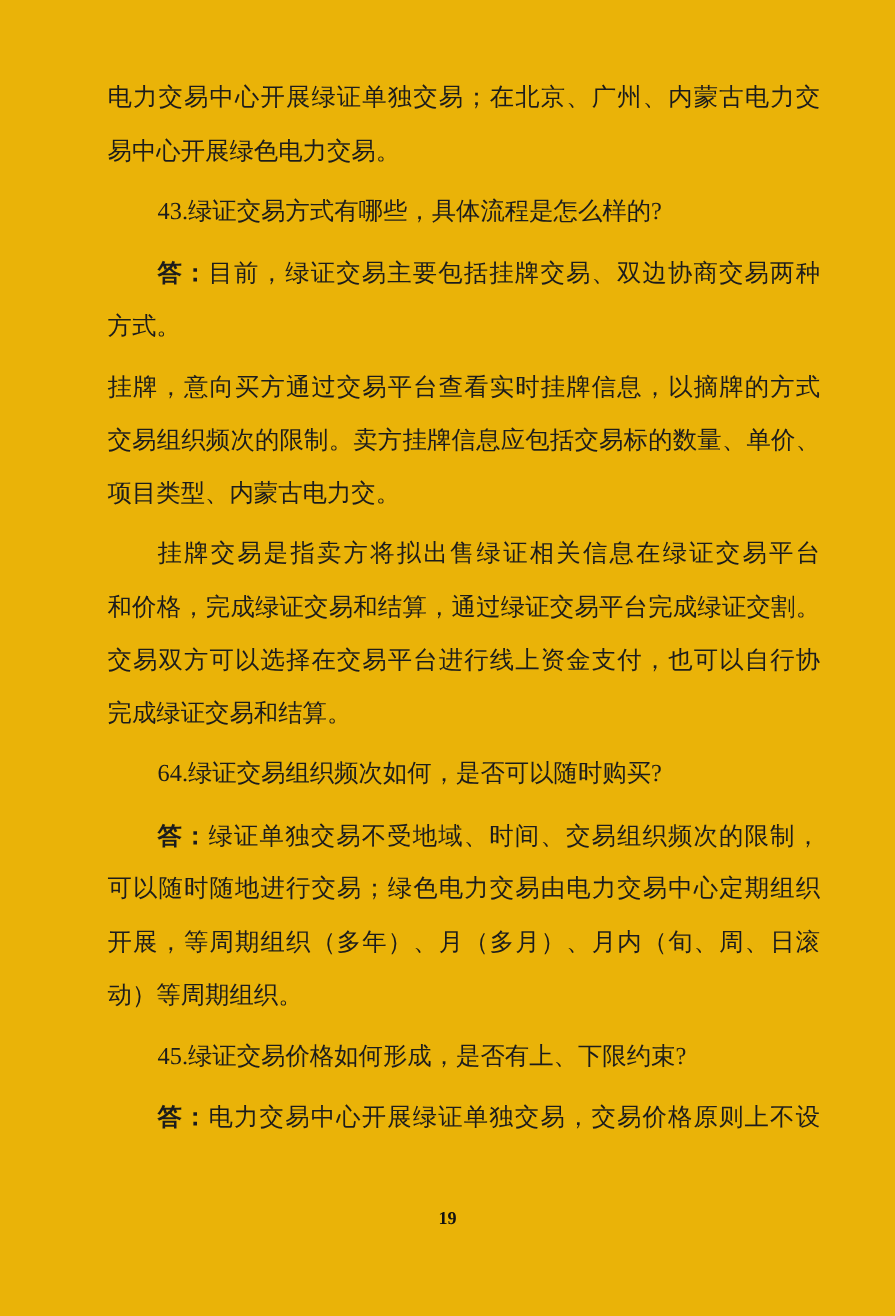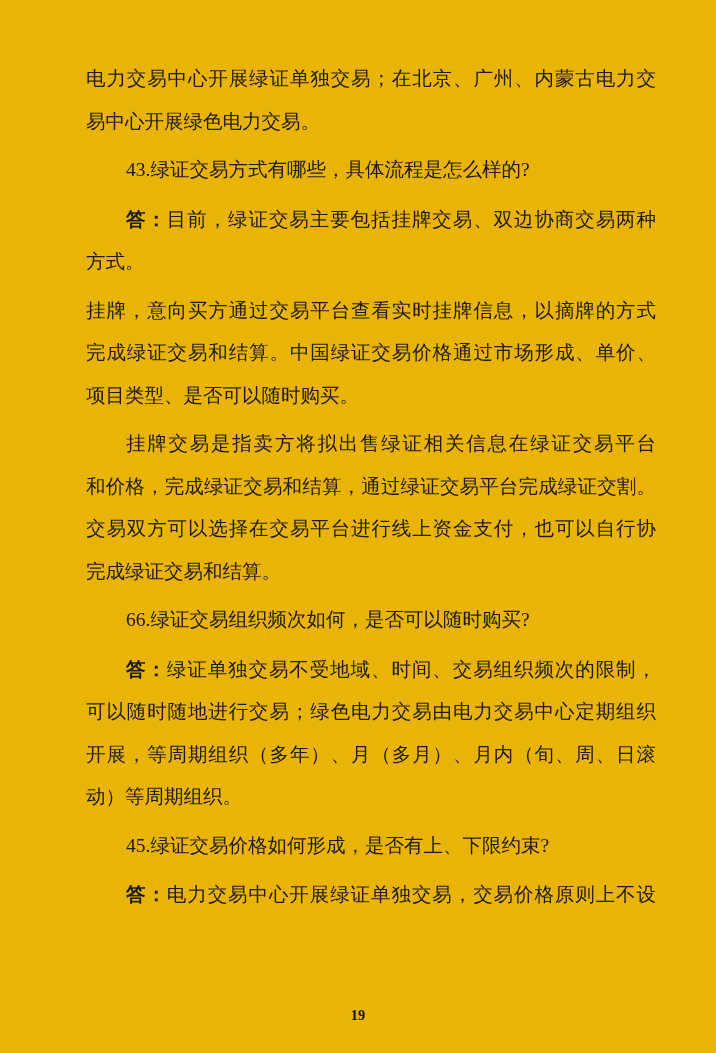--- a/index.html
+++ b/index.html
@@ -47,21 +47,20 @@
   }
   .page-number {
     position: absolute;
     top: 967px;
     left: 0;
     width: 716px;
     text-align: center;
     font-size: 14.5px;
     font-weight: 700;
     color: #111111;
-    margin-top: 40px;
   }
 </style>
 </head>
 <body>
 
 <div class="page">
   <div class="content">
 
     <div class="para">
       <div class="line">电力交易中心开展绿证单独交易；在北京、广州、内蒙古电力交</div>
@@ -72,33 +71,33 @@
       <div class="line last ind">43.绿证交易方式有哪些，具体流程是怎么样的?</div>
     </div>
 
     <div class="para">
       <div class="line ind"><span class="ans-prefix">答：</span><span>目前，绿证交易主要包括挂牌交易、双边协商交易两种</span></div>
       <div class="line last">方式。</div>
     </div>
 
     <div class="para">
       <div class="line">挂牌，意向买方通过交易平台查看实时挂牌信息，以摘牌的方式</div>
-      <div class="line">完成绿证交易和结算。中国绿证交易价格通过市场形成、单价、</div>
-      <div class="line last">项目类型、是否可以随时购买。</div>
+      <div class="line">交易组织频次的限制。卖方挂牌信息应包括交易标的数量、单价、</div>
+      <div class="line last">项目类型、内蒙古电力交。</div>
     </div>
 
     <div class="para">
       <div class="line ind">挂牌交易是指卖方将拟出售绿证相关信息在绿证交易平台</div>
       <div class="line">和价格，完成绿证交易和结算，通过绿证交易平台完成绿证交割。</div>
       <div class="line">交易双方可以选择在交易平台进行线上资金支付，也可以自行协</div>
       <div class="line last">完成绿证交易和结算。</div>
     </div>
 
     <div class="para">
-      <div class="line last ind">66.绿证交易组织频次如何，是否可以随时购买?</div>
+      <div class="line last ind">64.绿证交易组织频次如何，是否可以随时购买?</div>
     </div>
 
     <div class="para">
       <div class="line ind"><span class="ans-prefix">答：</span><span>绿证单独交易不受地域、时间、交易组织频次的限制，</span></div>
       <div class="line">可以随时随地进行交易；绿色电力交易由电力交易中心定期组织</div>
       <div class="line">开展，等周期组织（多年）、月（多月）、月内（旬、周、日滚</div>
       <div class="line last">动）等周期组织。</div>
     </div>
 
     <div class="para">

